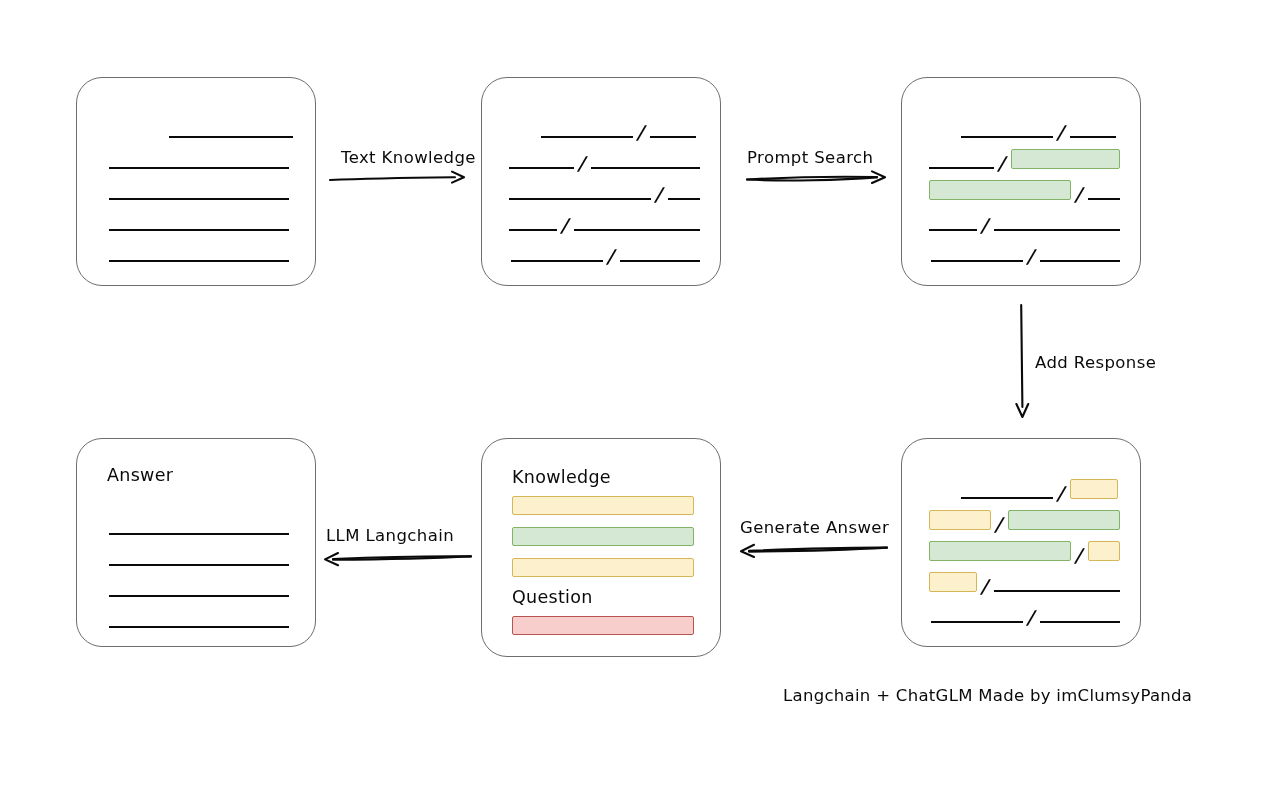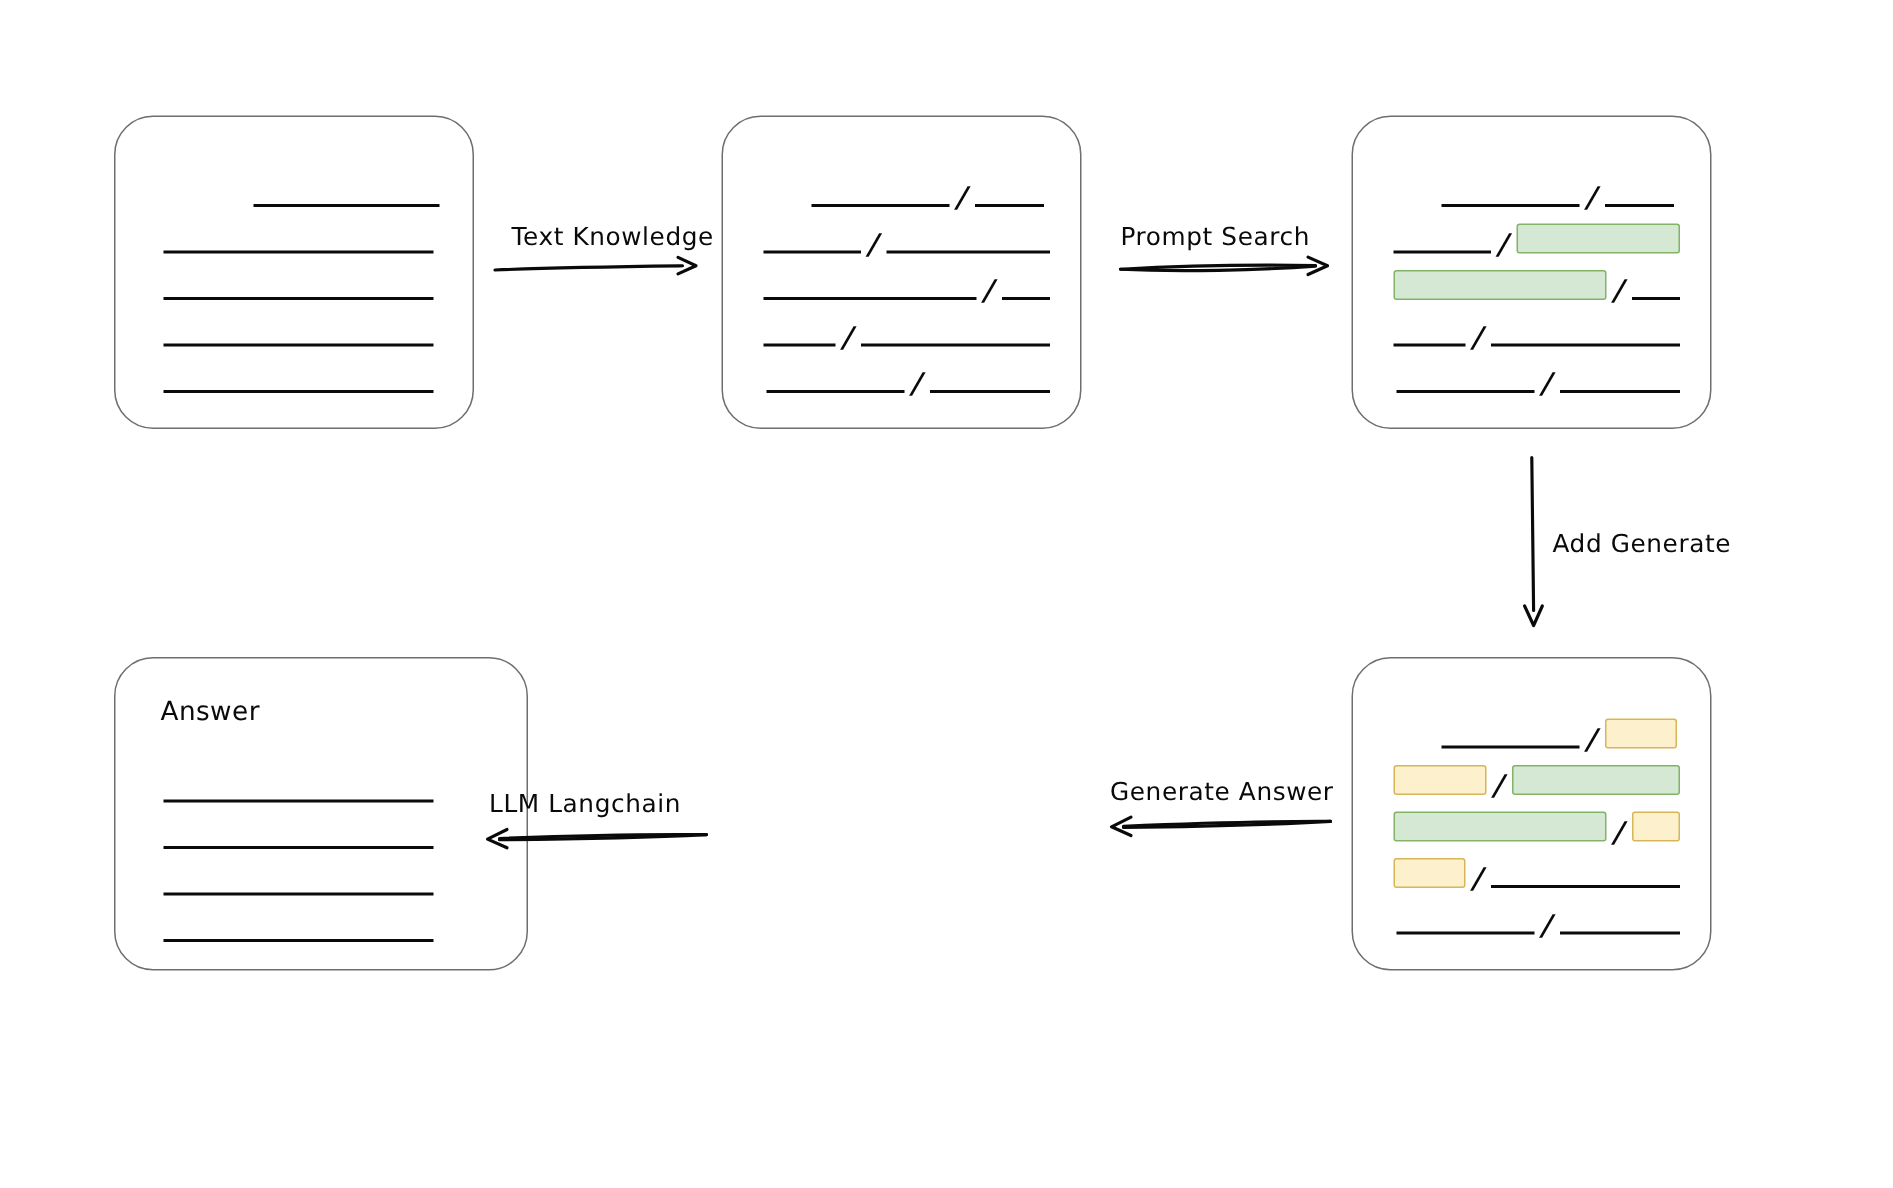--- a/index.html
+++ b/index.html
@@ -190,29 +190,29 @@
         </div>
         <div class="row">
           <div class="spacer" style="width: 2px;"></div>
           <div class="seg" style="width: 92px;"></div>
           <span class="slash">/</span>
           <div class="seg" style="width: 80px;"></div>
         </div>
       </div>
   </div>
 
-  <div class="label" style="left:1035px;top:353px;">Add Generate</div>
+  <div class="label" style="left:1035px;top:353px;">Add Response</div>
   <div class="arrow" style="left:1012px;top:303px;">
     <svg width="22" height="118" viewBox="0 0 22 118">
       <path d="M9.2,2 C9.9,40 10.2,76 10.4,104" fill="none" stroke="#0a0a0a" stroke-width="2.1" stroke-linecap="round"></path>
       <path d="M4.4,101 L10.4,114 L16.2,101" fill="none" stroke="#0a0a0a" stroke-width="2.1" stroke-linejoin="round" stroke-linecap="round"></path>
     </svg>
   </div>
 
-  <div class="card" style="left:76px;top:438px;width:276px;height:209px;">
+  <div class="card" style="left:76px;top:438px;width:240px;height:209px;">
     <div class="card-title" style="left:30px;top:26px;">Answer</div>
     <div class="rows" id="rows-5" style="top:71px;padding-left:32px;padding-right:22px;">
         <div class="row">
           <div class="seg" style="width: 180px;"></div>
         </div>
         <div class="row">
           <div class="seg" style="width: 180px;"></div>
         </div>
         <div class="row">
           <div class="seg" style="width: 180px;"></div>
@@ -225,20 +225,28 @@
 
   <div class="label" style="left:326px;top:526px;">LLM Langchain</div>
   <div class="arrow" style="left:319px;top:548px;">
     <svg width="155" height="20" viewBox="0 0 155 20">
       <path d="M152,8.4 C110,10.4 55,11.4 14,11.8" fill="none" stroke="#0a0a0a" stroke-width="2.1" stroke-linecap="round"></path>
       <path d="M152,8.4 C112,8.0 58,9.2 14,11.0" fill="none" stroke="#0a0a0a" stroke-width="2.1" stroke-linecap="round"></path>
       <path d="M19,5.0 L6,11.4 L19,17.2" fill="none" stroke="#0a0a0a" stroke-width="2.1" stroke-linejoin="round" stroke-linecap="round"></path>
     </svg>
   </div>
 
+  <div class="card" style="left:481px;top:438px;width:240px;height:219px;">
+    <div class="card-title" style="left:30px;top:28px;">Knowledge</div>
+    <div class="chip yellow" style="position:absolute;left:30px;top:57px;width:182px;height:19px;"></div>
+    <div class="chip green" style="position:absolute;left:30px;top:88px;width:182px;height:19px;"></div>
+    <div class="chip yellow" style="position:absolute;left:30px;top:119px;width:182px;height:19px;"></div>
+    <div class="card-title" style="left:30px;top:148px;">Question</div>
+    <div class="chip red" style="position:absolute;left:30px;top:177px;width:182px;height:19px;"></div>
+  </div>
 
   <div class="label" style="left:740px;top:518px;">Generate Answer</div>
   <div class="arrow" style="left:735px;top:540px;">
     <svg width="155" height="20" viewBox="0 0 155 20">
       <path d="M152,7.6 C110,10.0 55,11.2 14,11.6" fill="none" stroke="#0a0a0a" stroke-width="2.1" stroke-linecap="round"></path>
       <path d="M152,7.6 C112,7.4 58,9.0 14,10.8" fill="none" stroke="#0a0a0a" stroke-width="2.1" stroke-linecap="round"></path>
       <path d="M19,4.8 L6,11.2 L19,17.0" fill="none" stroke="#0a0a0a" stroke-width="2.1" stroke-linejoin="round" stroke-linecap="round"></path>
     </svg>
   </div>
 
@@ -267,14 +275,15 @@
         </div>
         <div class="row">
           <div class="spacer" style="width: 2px;"></div>
           <div class="seg" style="width: 92px;"></div>
           <span class="slash">/</span>
           <div class="seg" style="width: 80px;"></div>
         </div>
       </div>
   </div>
 
+  <div class="footer" style="left:783px;top:686px;">Langchain + ChatGLM Made by imClumsyPanda</div>
 
 </div>
 
 </body></html>

